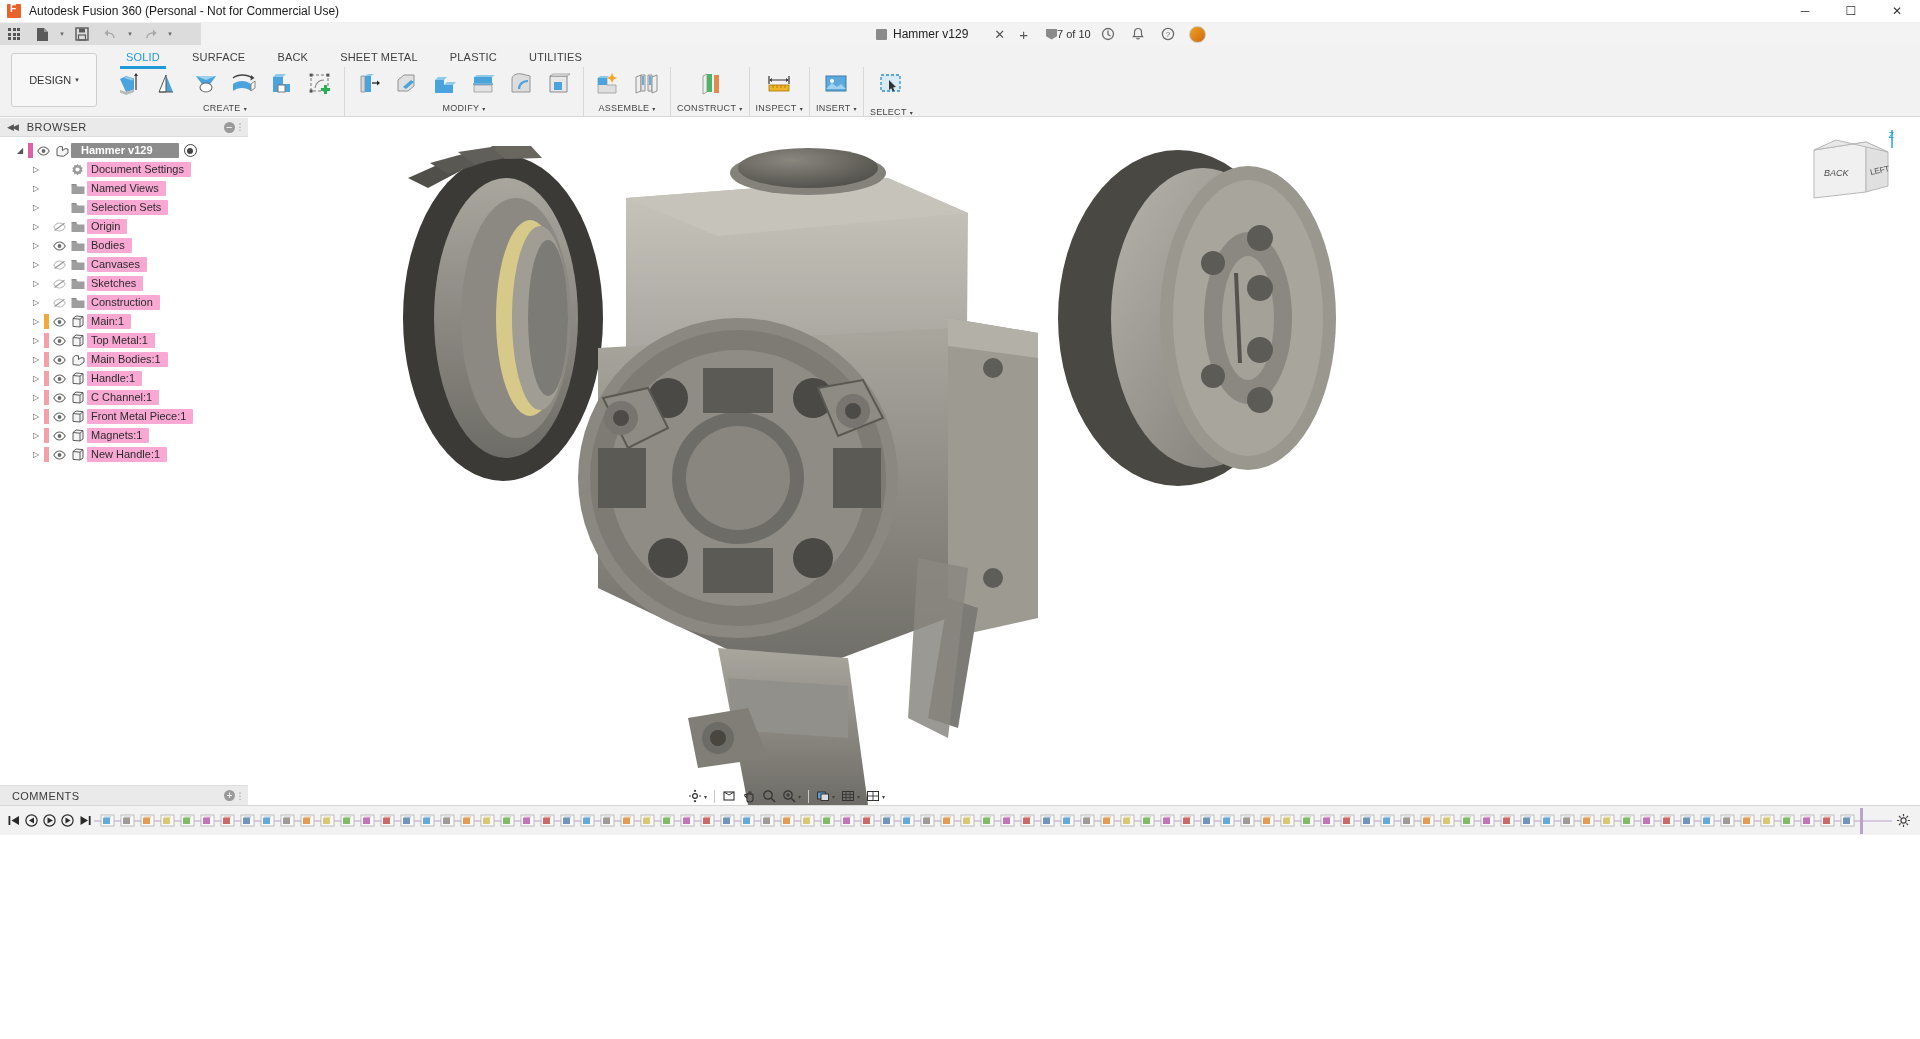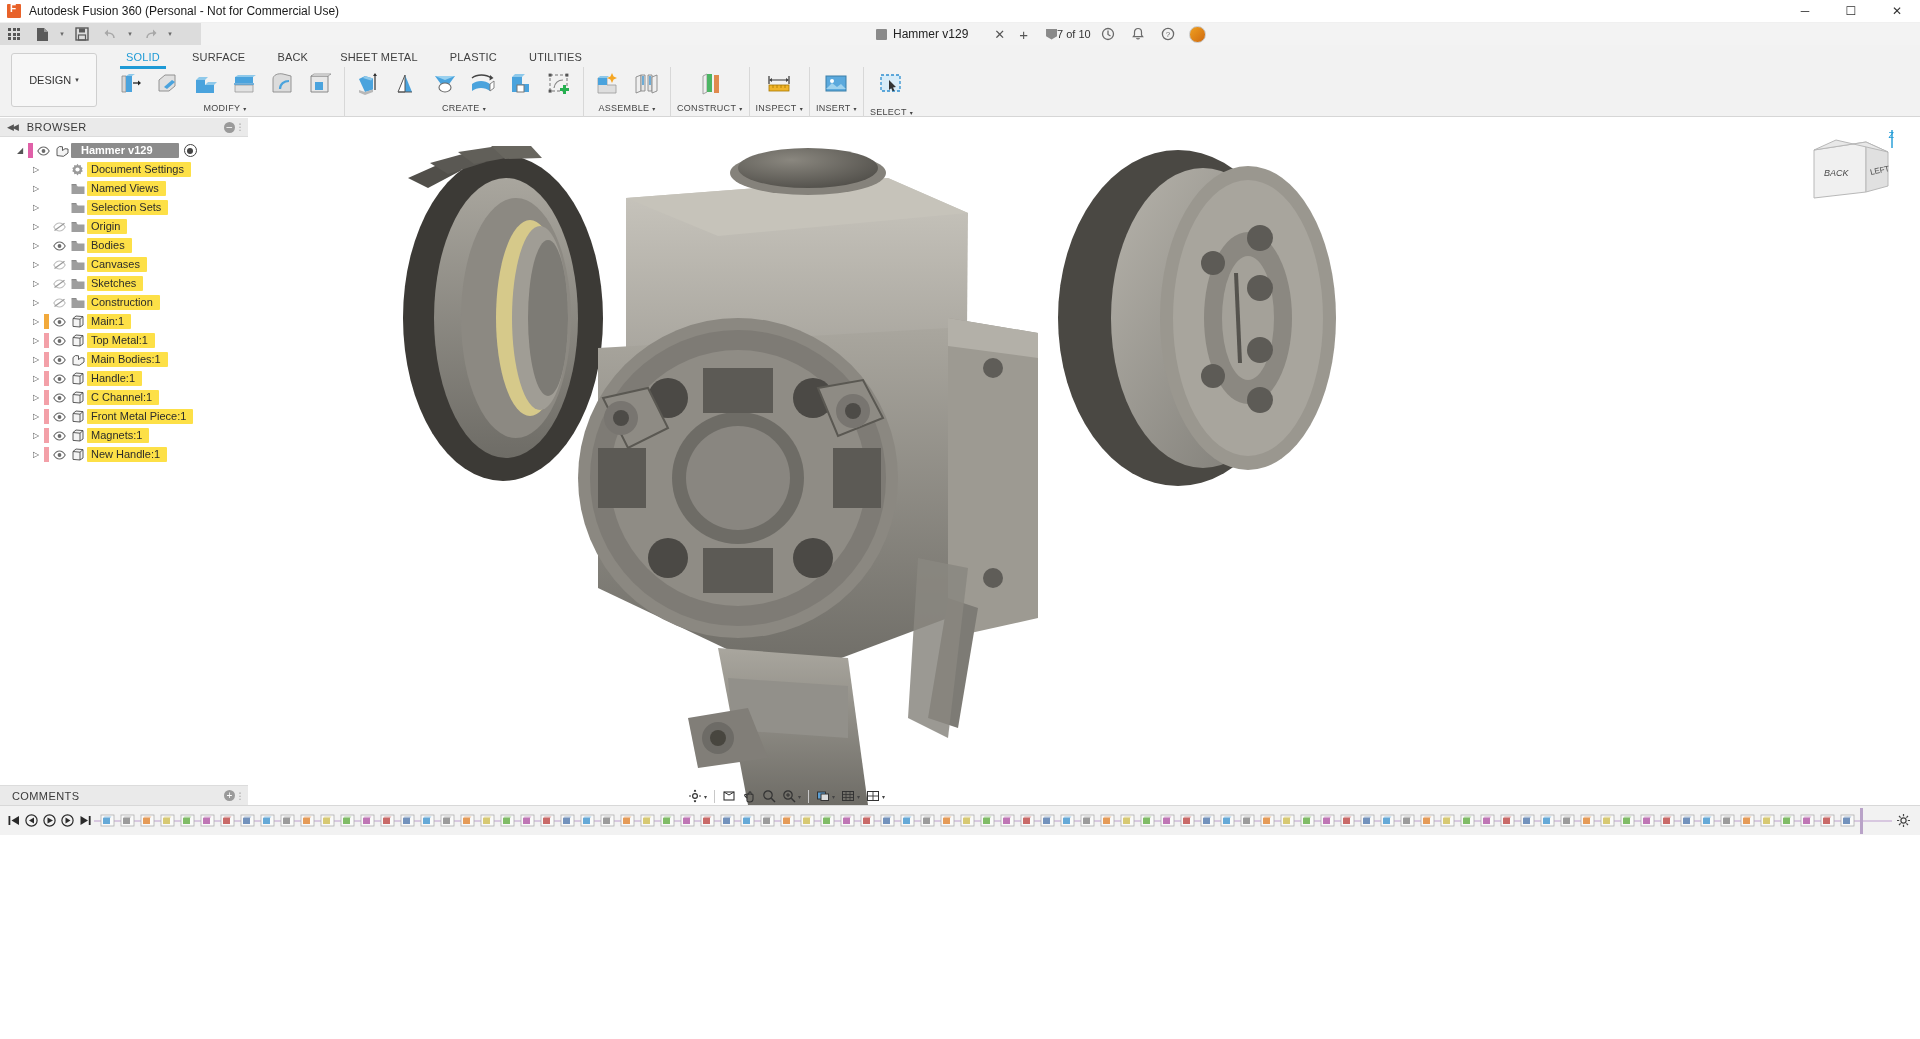--- a/index.html
+++ b/index.html
@@ -138,21 +138,21 @@
     display: flex; align-items: center; justify-content: center; line-height: 1;
   }
   .browser-hdr .grip { position: absolute; right: 3px; color:#888; font-size:9px;}
 
   .tree { padding-top: 4px; font-size: 11px; color: #2b2b2b; }
   .node { display: flex; align-items: center; height: 19px; }
   .arrow { width: 12px; text-align: center; font-size: 8px; color: #555; }
   .vbar { width: 5px; height: 15px; margin: 0 2px; }
   .eye { width: 17px; display: flex; align-items: center; justify-content: center; }
   .ic { width: 19px; display: flex; align-items: center; justify-content: center; }
-  .nlabel { background: #fde047; padding: 1px 7px 2px 4px; border-radius: 1px; }
+  .nlabel { background: #f9a8d4; padding: 1px 7px 2px 4px; border-radius: 1px; }
   .node.root .nlabel { background: #8c8c8c; color: #fff; font-weight: bold;
     padding: 1px 26px 2px 10px; }
   .root-dot { width: 13px; height: 13px; border: 1.5px solid #444;
     border-radius: 50%; margin-left: 5px; display:flex; align-items:center;
     justify-content:center; }
   .root-dot i { width: 6px; height: 6px; background: #444; border-radius: 50%; }
 
   
   .comments {
     position: absolute; left: 0; top: 785px; width: 248px; height: 20px;
@@ -325,72 +325,20 @@
       <div class="rtab">PLASTIC</div>
       <div class="rtab">UTILITIES</div>
     </div>
 
     <div class="panels">
 
       <div class="panel">
         <div class="panel-icons">
           <div class="tool">
             <svg width="30" height="30" viewBox="0 0 30 30">
-              <path d="M7 7h4v16H7z" fill="#d8d8d8" stroke="#888" stroke-width="0.8"></path>
-              <path d="M11 7h6v16h-6z" fill="#4aa3dd"></path>
-              <path d="M11 7l3-2h6l-3 2z" fill="#8fc9ea"></path>
-              <path d="M18 14h6" stroke="#222" stroke-width="1.3"></path>
-                <path d="M23 11.5l3 2.5-3 2.5z" fill="#222"></path>
-            </svg>
-          </div>
-          <div class="tool">
-            <svg width="30" height="30" viewBox="0 0 30 30">
-              <path d="M6 22V11l6-5h10v11l-6 5z" fill="#e0e0e0" stroke="#888" stroke-width="0.9"></path>
-              <path d="M11 18l8-7 3 2-8 7z" fill="#4aa3dd"></path>
-            </svg>
-          </div>
-          <div class="tool">
-            <svg width="30" height="30" viewBox="0 0 30 30">
-              <path d="M5 11h9v5h9v8H5z" fill="#4aa3dd"></path>
-              <path d="M5 11l3-3h9l-3 3z" fill="#8fc9ea"></path>
-              <path d="M14 16l3-3h9l-3 3z" fill="#8fc9ea"></path>
-            </svg>
-          </div>
-          <div class="tool">
-            <svg width="30" height="30" viewBox="0 0 30 30">
-              <path d="M6 8h18v6H6z" fill="#4aa3dd"></path>
-              <path d="M6 8l3-2h18l-3 2z" fill="#8fc9ea"></path>
-              <path d="M6 16h18v7H6z" fill="#e2e2e2" stroke="#999" stroke-width="0.8"></path>
-              <path d="M5 15h20" stroke="#2f8fcf" stroke-width="1.3"></path>
-            </svg>
-          </div>
-          <div class="tool">
-            <svg width="30" height="30" viewBox="0 0 30 30">
-              <path d="M6 23V10c0-4 5-6 10-5l8 2v16z" fill="#dcdcdc" stroke="#8a8a8a" stroke-width="0.9"></path>
-              <path d="M13 20c0-5 4-8 9-8" fill="none" stroke="#4aa3dd" stroke-width="2.2"></path>
-            </svg>
-          </div>
-          <div class="tool">
-            <svg width="30" height="30" viewBox="0 0 30 30">
-              <path d="M6 7h17v16H6z" fill="#e8e8e8" stroke="#888" stroke-width="1"></path>
-              <path d="M6 7l3-2h17l-3 2z" fill="#f2f2f2" stroke="#888" stroke-width="0.7"></path>
-              <path d="M10 13h8v8h-8z" fill="#4aa3dd"></path>
-            </svg>
-          </div>
-        </div>
-        <div class="panel-label">
-          <span>MODIFY</span>
-          <span class="car">▾</span>
-        </div>
-      </div>
-
-      <div class="panel">
-        <div class="panel-icons">
-          <div class="tool">
-            <svg width="30" height="30" viewBox="0 0 30 30">
               <path d="M5 10l6-3 8 2.5v11L11 23z" fill="#4aa3dd"></path>
               <path d="M11 7l8 2.5 -2 2 -8-2.5z" fill="#8fc9ea"></path>
               <path d="M5 21l6 2 8-2.5v2.5L11 26 5 23.5z" fill="#b8b8b8"></path>
               <path d="M21 5v16" stroke="#333" stroke-width="1.2" fill="none"></path>
               <path d="M21 4l-2 3h4z" fill="#333"></path>
             </svg>
           </div>
           <div class="tool">
             <svg width="30" height="30" viewBox="0 0 30 30">
               <path d="M13 6l7 17H13z" fill="#4aa3dd"></path>
@@ -427,20 +375,72 @@
                 <rect x="21.4" y="4.6" width="3" height="3" fill="#555"></rect>
               <rect x="4.6" y="20.6" width="3" height="3" fill="#555"></rect>
               <path d="M10 19c1-6 5-8 9-8" fill="none" stroke="#888" stroke-width="1.2"></path>
               <rect x="19" y="16" width="3" height="9" fill="#26b050"></rect>
                 <rect x="16" y="19" width="9" height="3" fill="#26b050"></rect>
             </svg>
           </div>
         </div>
         <div class="panel-label">
           <span>CREATE</span>
+          <span class="car">▾</span>
+        </div>
+      </div>
+
+      <div class="panel">
+        <div class="panel-icons">
+          <div class="tool">
+            <svg width="30" height="30" viewBox="0 0 30 30">
+              <path d="M7 7h4v16H7z" fill="#d8d8d8" stroke="#888" stroke-width="0.8"></path>
+              <path d="M11 7h6v16h-6z" fill="#4aa3dd"></path>
+              <path d="M11 7l3-2h6l-3 2z" fill="#8fc9ea"></path>
+              <path d="M18 14h6" stroke="#222" stroke-width="1.3"></path>
+                <path d="M23 11.5l3 2.5-3 2.5z" fill="#222"></path>
+            </svg>
+          </div>
+          <div class="tool">
+            <svg width="30" height="30" viewBox="0 0 30 30">
+              <path d="M6 22V11l6-5h10v11l-6 5z" fill="#e0e0e0" stroke="#888" stroke-width="0.9"></path>
+              <path d="M11 18l8-7 3 2-8 7z" fill="#4aa3dd"></path>
+            </svg>
+          </div>
+          <div class="tool">
+            <svg width="30" height="30" viewBox="0 0 30 30">
+              <path d="M5 11h9v5h9v8H5z" fill="#4aa3dd"></path>
+              <path d="M5 11l3-3h9l-3 3z" fill="#8fc9ea"></path>
+              <path d="M14 16l3-3h9l-3 3z" fill="#8fc9ea"></path>
+            </svg>
+          </div>
+          <div class="tool">
+            <svg width="30" height="30" viewBox="0 0 30 30">
+              <path d="M6 8h18v6H6z" fill="#4aa3dd"></path>
+              <path d="M6 8l3-2h18l-3 2z" fill="#8fc9ea"></path>
+              <path d="M6 16h18v7H6z" fill="#e2e2e2" stroke="#999" stroke-width="0.8"></path>
+              <path d="M5 15h20" stroke="#2f8fcf" stroke-width="1.3"></path>
+            </svg>
+          </div>
+          <div class="tool">
+            <svg width="30" height="30" viewBox="0 0 30 30">
+              <path d="M6 23V10c0-4 5-6 10-5l8 2v16z" fill="#dcdcdc" stroke="#8a8a8a" stroke-width="0.9"></path>
+              <path d="M13 20c0-5 4-8 9-8" fill="none" stroke="#4aa3dd" stroke-width="2.2"></path>
+            </svg>
+          </div>
+          <div class="tool">
+            <svg width="30" height="30" viewBox="0 0 30 30">
+              <path d="M6 7h17v16H6z" fill="#e8e8e8" stroke="#888" stroke-width="1"></path>
+              <path d="M6 7l3-2h17l-3 2z" fill="#f2f2f2" stroke="#888" stroke-width="0.7"></path>
+              <path d="M10 13h8v8h-8z" fill="#4aa3dd"></path>
+            </svg>
+          </div>
+        </div>
+        <div class="panel-label">
+          <span>MODIFY</span>
           <span class="car">▾</span>
         </div>
       </div>
 
       <div class="panel">
         <div class="panel-icons">
           <div class="tool">
             <svg width="30" height="30" viewBox="0 0 30 30">
               <path d="M5 9h9v7h9v8H5z" fill="#dedede" stroke="#999" stroke-width="0.8"></path>
               <path d="M5 9h9v7l-9 0z" fill="#4aa3dd"></path>

